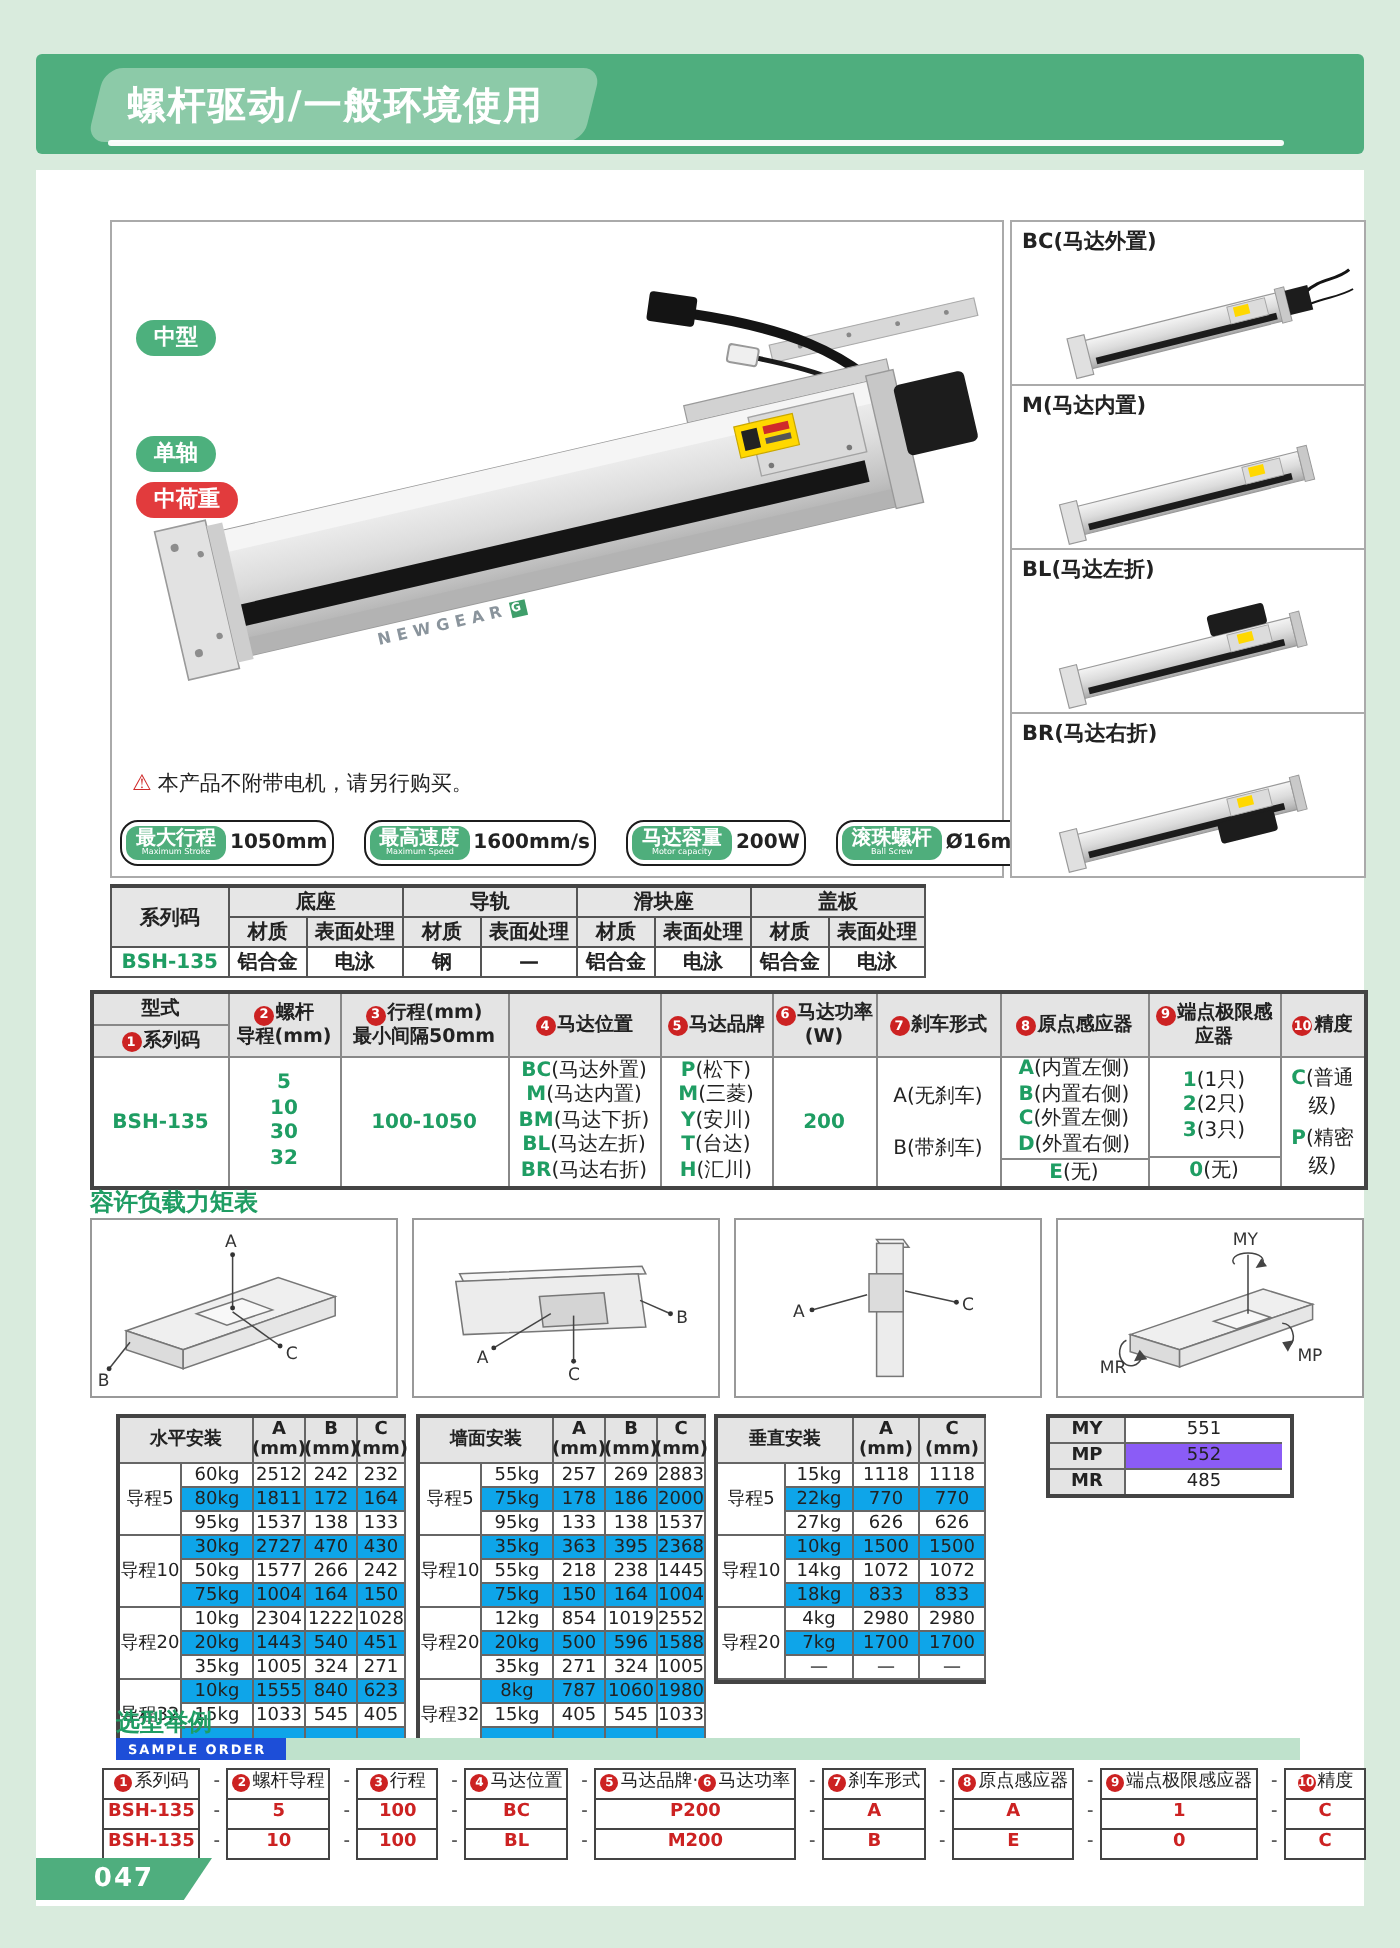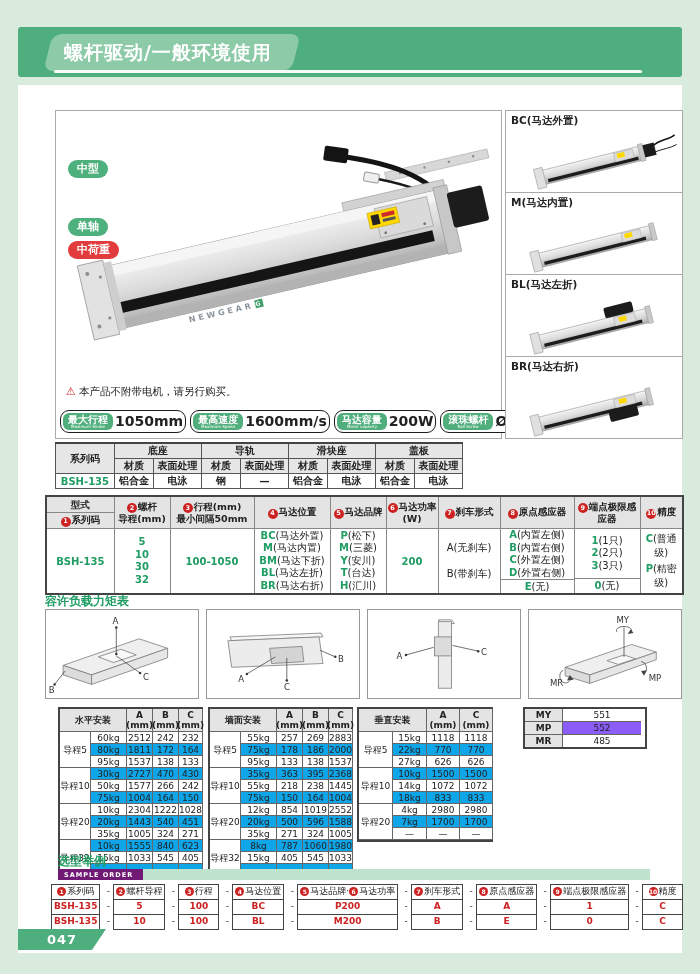--- a/index.html
+++ b/index.html
@@ -20,26 +20,26 @@
          color:#fff;font-size:11px;font-weight:bold;line-height:14px;}
   .badge.green{background:#4db07d;margin-top:40px;}
   .badge.red{background:#e23b3d;}
   .psvg{position:absolute;left:0;top:22px;width:445px;height:246px;}
   .pbrand{position:absolute;left:132px;top:196px;transform:rotate(-13deg);font-size:8px;letter-spacing:3px;
           color:#8a949c;font-weight:bold;}
   .pbrand i{display:inline-block;width:8px;height:8px;background:#3f9e6a;color:#fff;font-style:normal;
             font-size:6px;line-height:8px;text-align:center;vertical-align:1px;margin-left:2px;}
   .warn{position:absolute;left:10px;top:274px;font-size:10.5px;color:#222;}
   .warn .wicon{color:#cf2b2b;font-weight:bold;margin-right:3px;font-size:11px;}
-  .specrow{position:absolute;left:4px;right:4px;bottom:5px;display:flex;gap:4px;}
+  .specrow{position:absolute;left:4px;right:4px;bottom:5px;display:flex;gap:15px;}
   .spec{flex:1;display:flex;align-items:center;gap:2px;border:1.5px solid #1c1c1c;border-radius:9px;background:#fff;padding:2px 2px;}
   .spec .tag{background:#4fae7c;border-radius:6px;color:#fff;text-align:center;padding:2px 3px 1px;line-height:1;min-width:44px;}
   .spec .cn{font-size:10px;font-weight:bold;display:block;white-space:nowrap;}
   .spec .en{font-size:4.5px;display:block;white-space:nowrap;transform:scale(.9);}
-  .spec .val{flex:1;text-align:center;font-weight:bold;font-size:14px;white-space:nowrap;}
+  .spec .val{flex:1;text-align:center;font-weight:bold;font-size:10px;white-space:nowrap;}
   .spec:last-child .val{font-size:7px;}
   
   .vcol{position:absolute;left:487px;top:25px;width:178px;}
   .vbox{position:relative;height:81px;border:1px solid #aaa;background:#fff;margin-top:-1px;}
   .vbox:first-child{margin-top:0;}
   .vlabel{position:absolute;left:5px;top:3px;font-size:10.5px;font-weight:bold;z-index:2;}
   .vsvg{position:absolute;right:2px;bottom:1px;width:160px;height:62px;}
   
   .stable{position:absolute;left:37px;top:357px;border-collapse:collapse;width:408px;border-top:2px solid #444;}
   .stable th,.stable td{border:1px solid #555;font-size:10px;height:13px;padding:0 2px;text-align:center;font-weight:bold;}
@@ -87,21 +87,21 @@
   .moments{position:absolute;left:505px;top:622px;width:120px;border:2px solid #444;border-bottom-width:2px;}
   .mrow{display:grid;grid-template-columns:38px 78px;}
   .mrow div{border:1px solid #666;border-width:0 1px 1px 0;font-size:9px;text-align:center;line-height:12px;height:12px;background:#fff;}
   .mrow div:last-child{border-right:0;}
   .mrow:last-child div{border-bottom:0;}
   .mrow .ml{background:#e4e4e4;font-weight:bold;}
   .mrow:nth-child(2) .mv{background:#8b5cf6;}
   
   .sec-sample{left:40px;top:768px;}
   .sbar{position:absolute;left:40px;top:784px;width:592px;height:11px;display:flex;}
-  .sbar .dk{background:#701a75;color:#fff;font-size:6.5px;font-weight:bold;letter-spacing:1px;
+  .sbar .dk{background:#1d4ed8;color:#fff;font-size:6.5px;font-weight:bold;letter-spacing:1px;
             padding:1px 10px 0 6px;line-height:10px;}
   .sbar .lt{flex:1;background:#bfe2cc;}
   .srow{position:absolute;left:33px;top:799px;width:632px;display:flex;}
   .scol{flex:1;margin-left:13px;}
   .scol:first-child{margin-left:0;}
   .scell{position:relative;border:1px solid #444;margin-top:-1px;height:14px;line-height:13px;
          font-size:9px;text-align:center;background:#fff;white-space:nowrap;padding:0 2px;}
   .scell:first-child{margin-top:0;}
   .sval{color:#cc2222;font-weight:bold;}
   .dash{position:absolute;left:-12px;top:0;width:12px;text-align:center;color:#333;font-weight:normal;}

